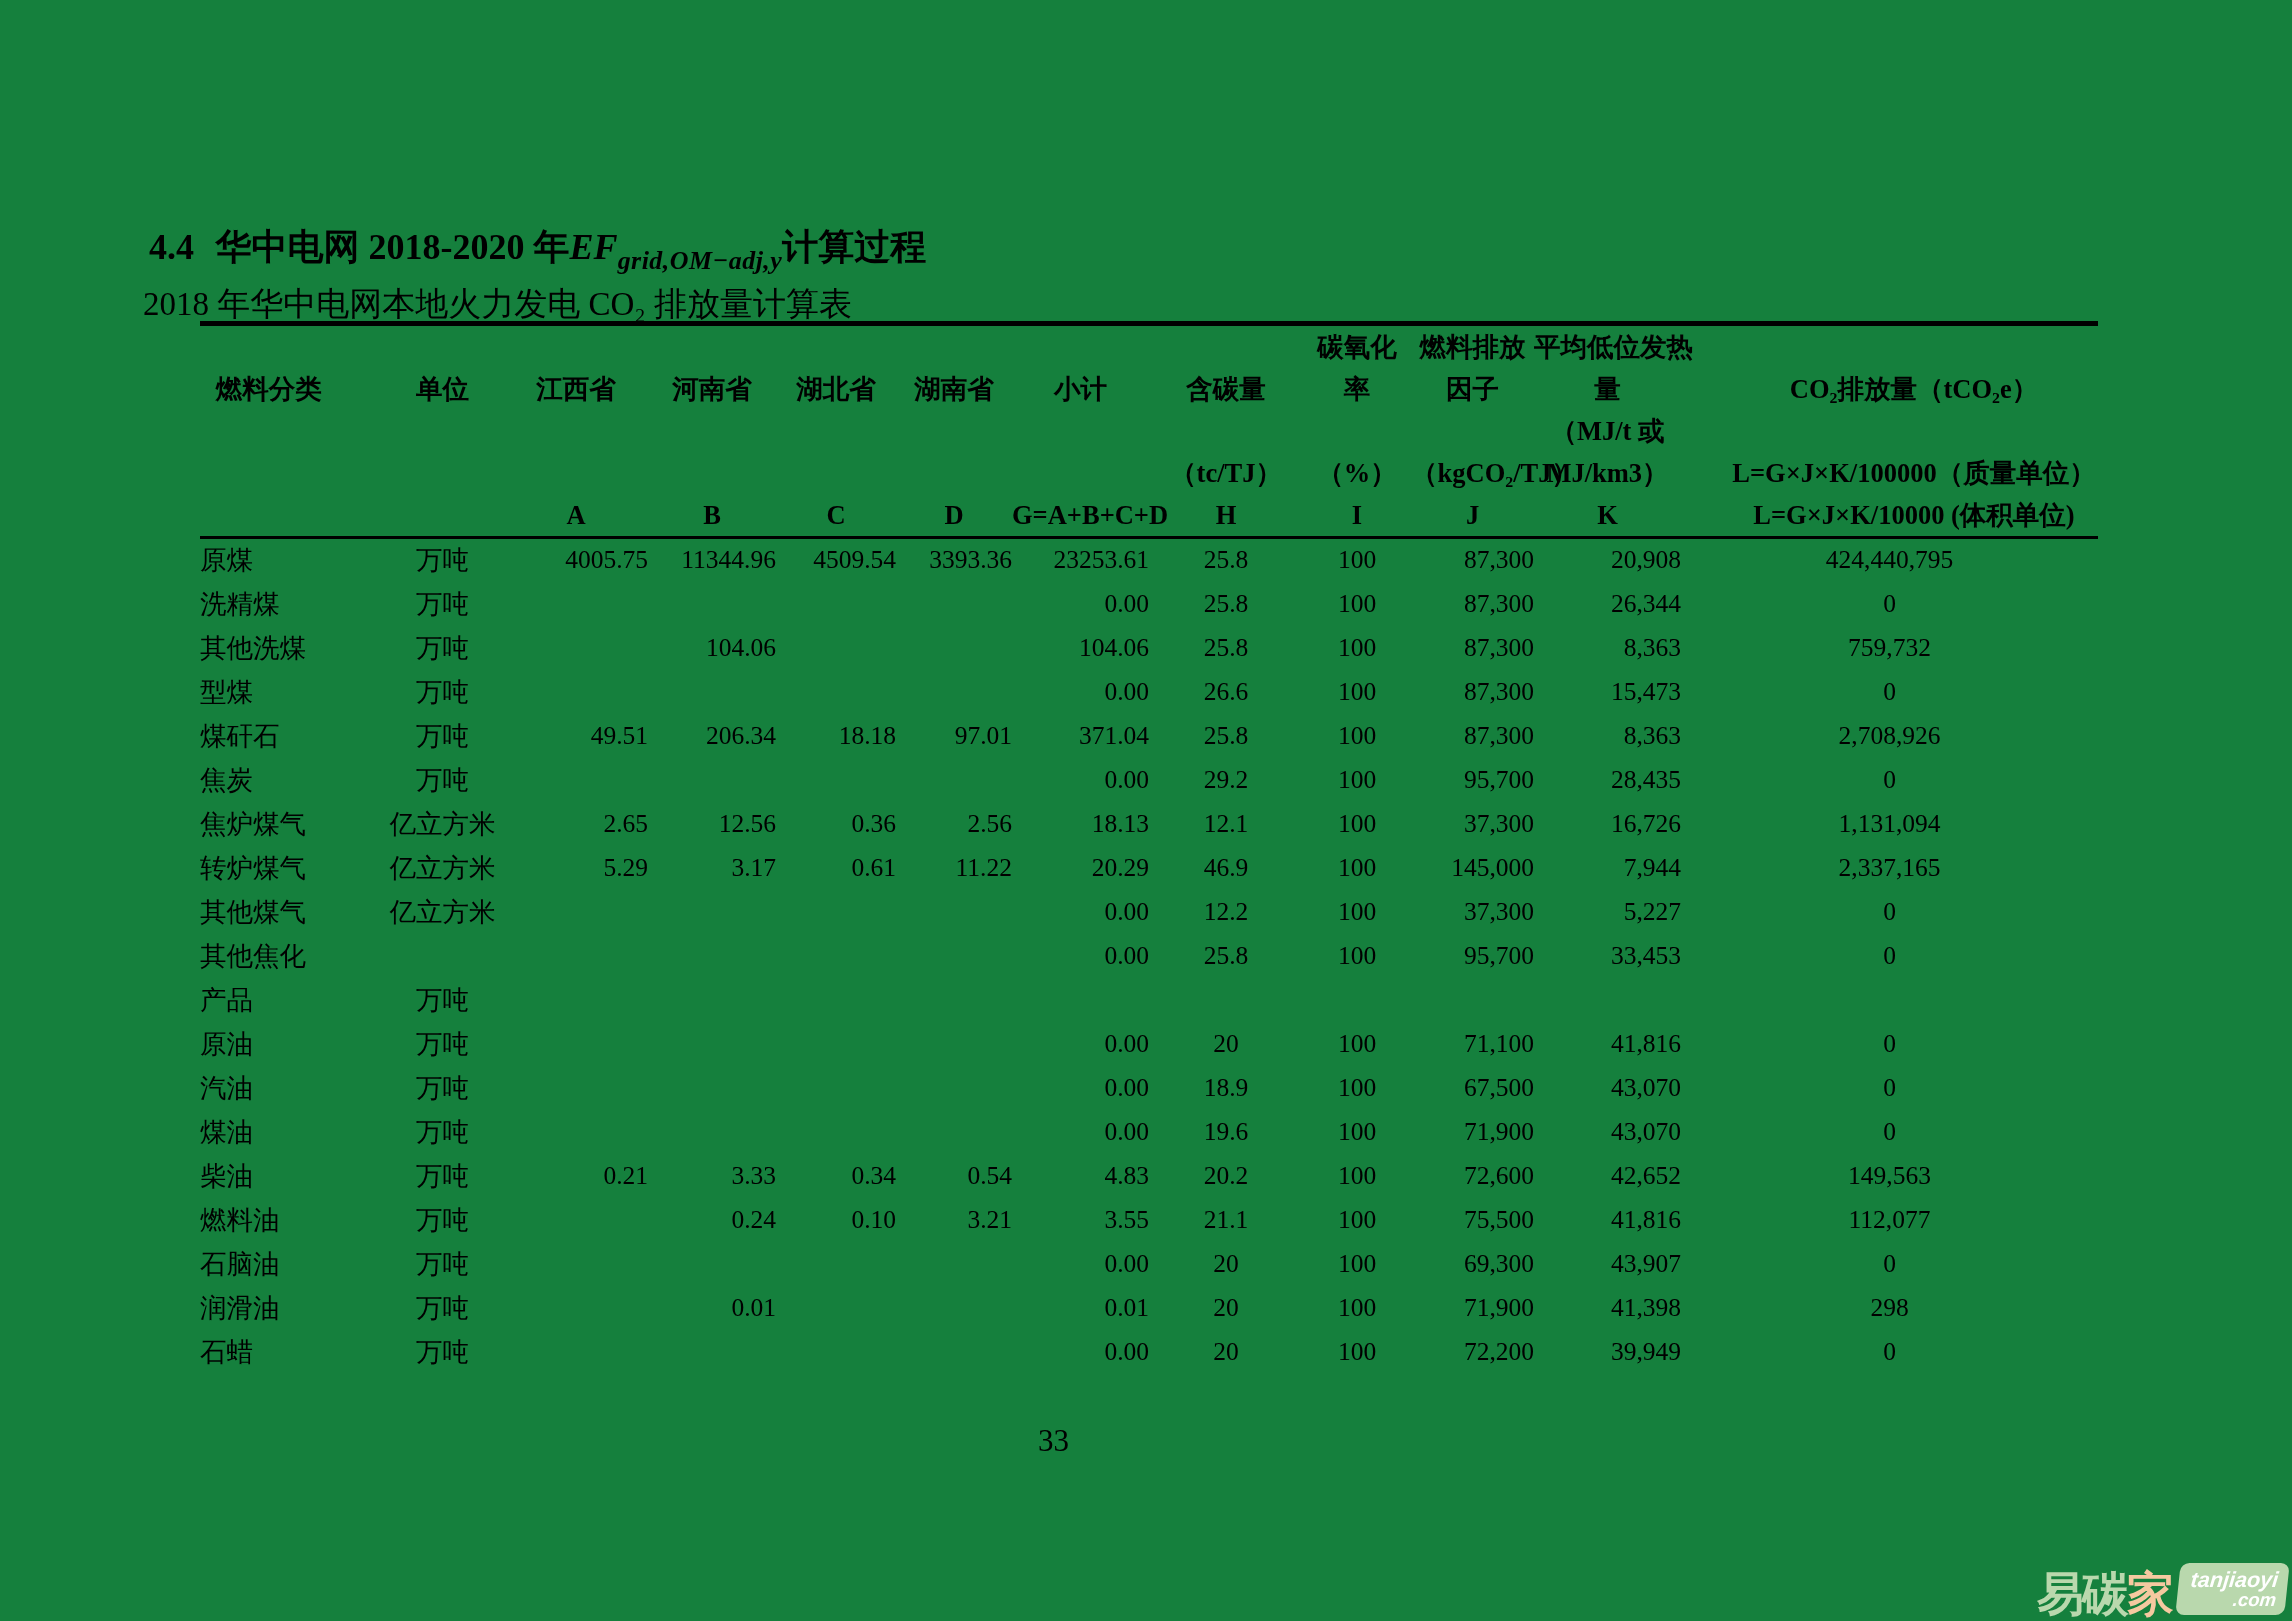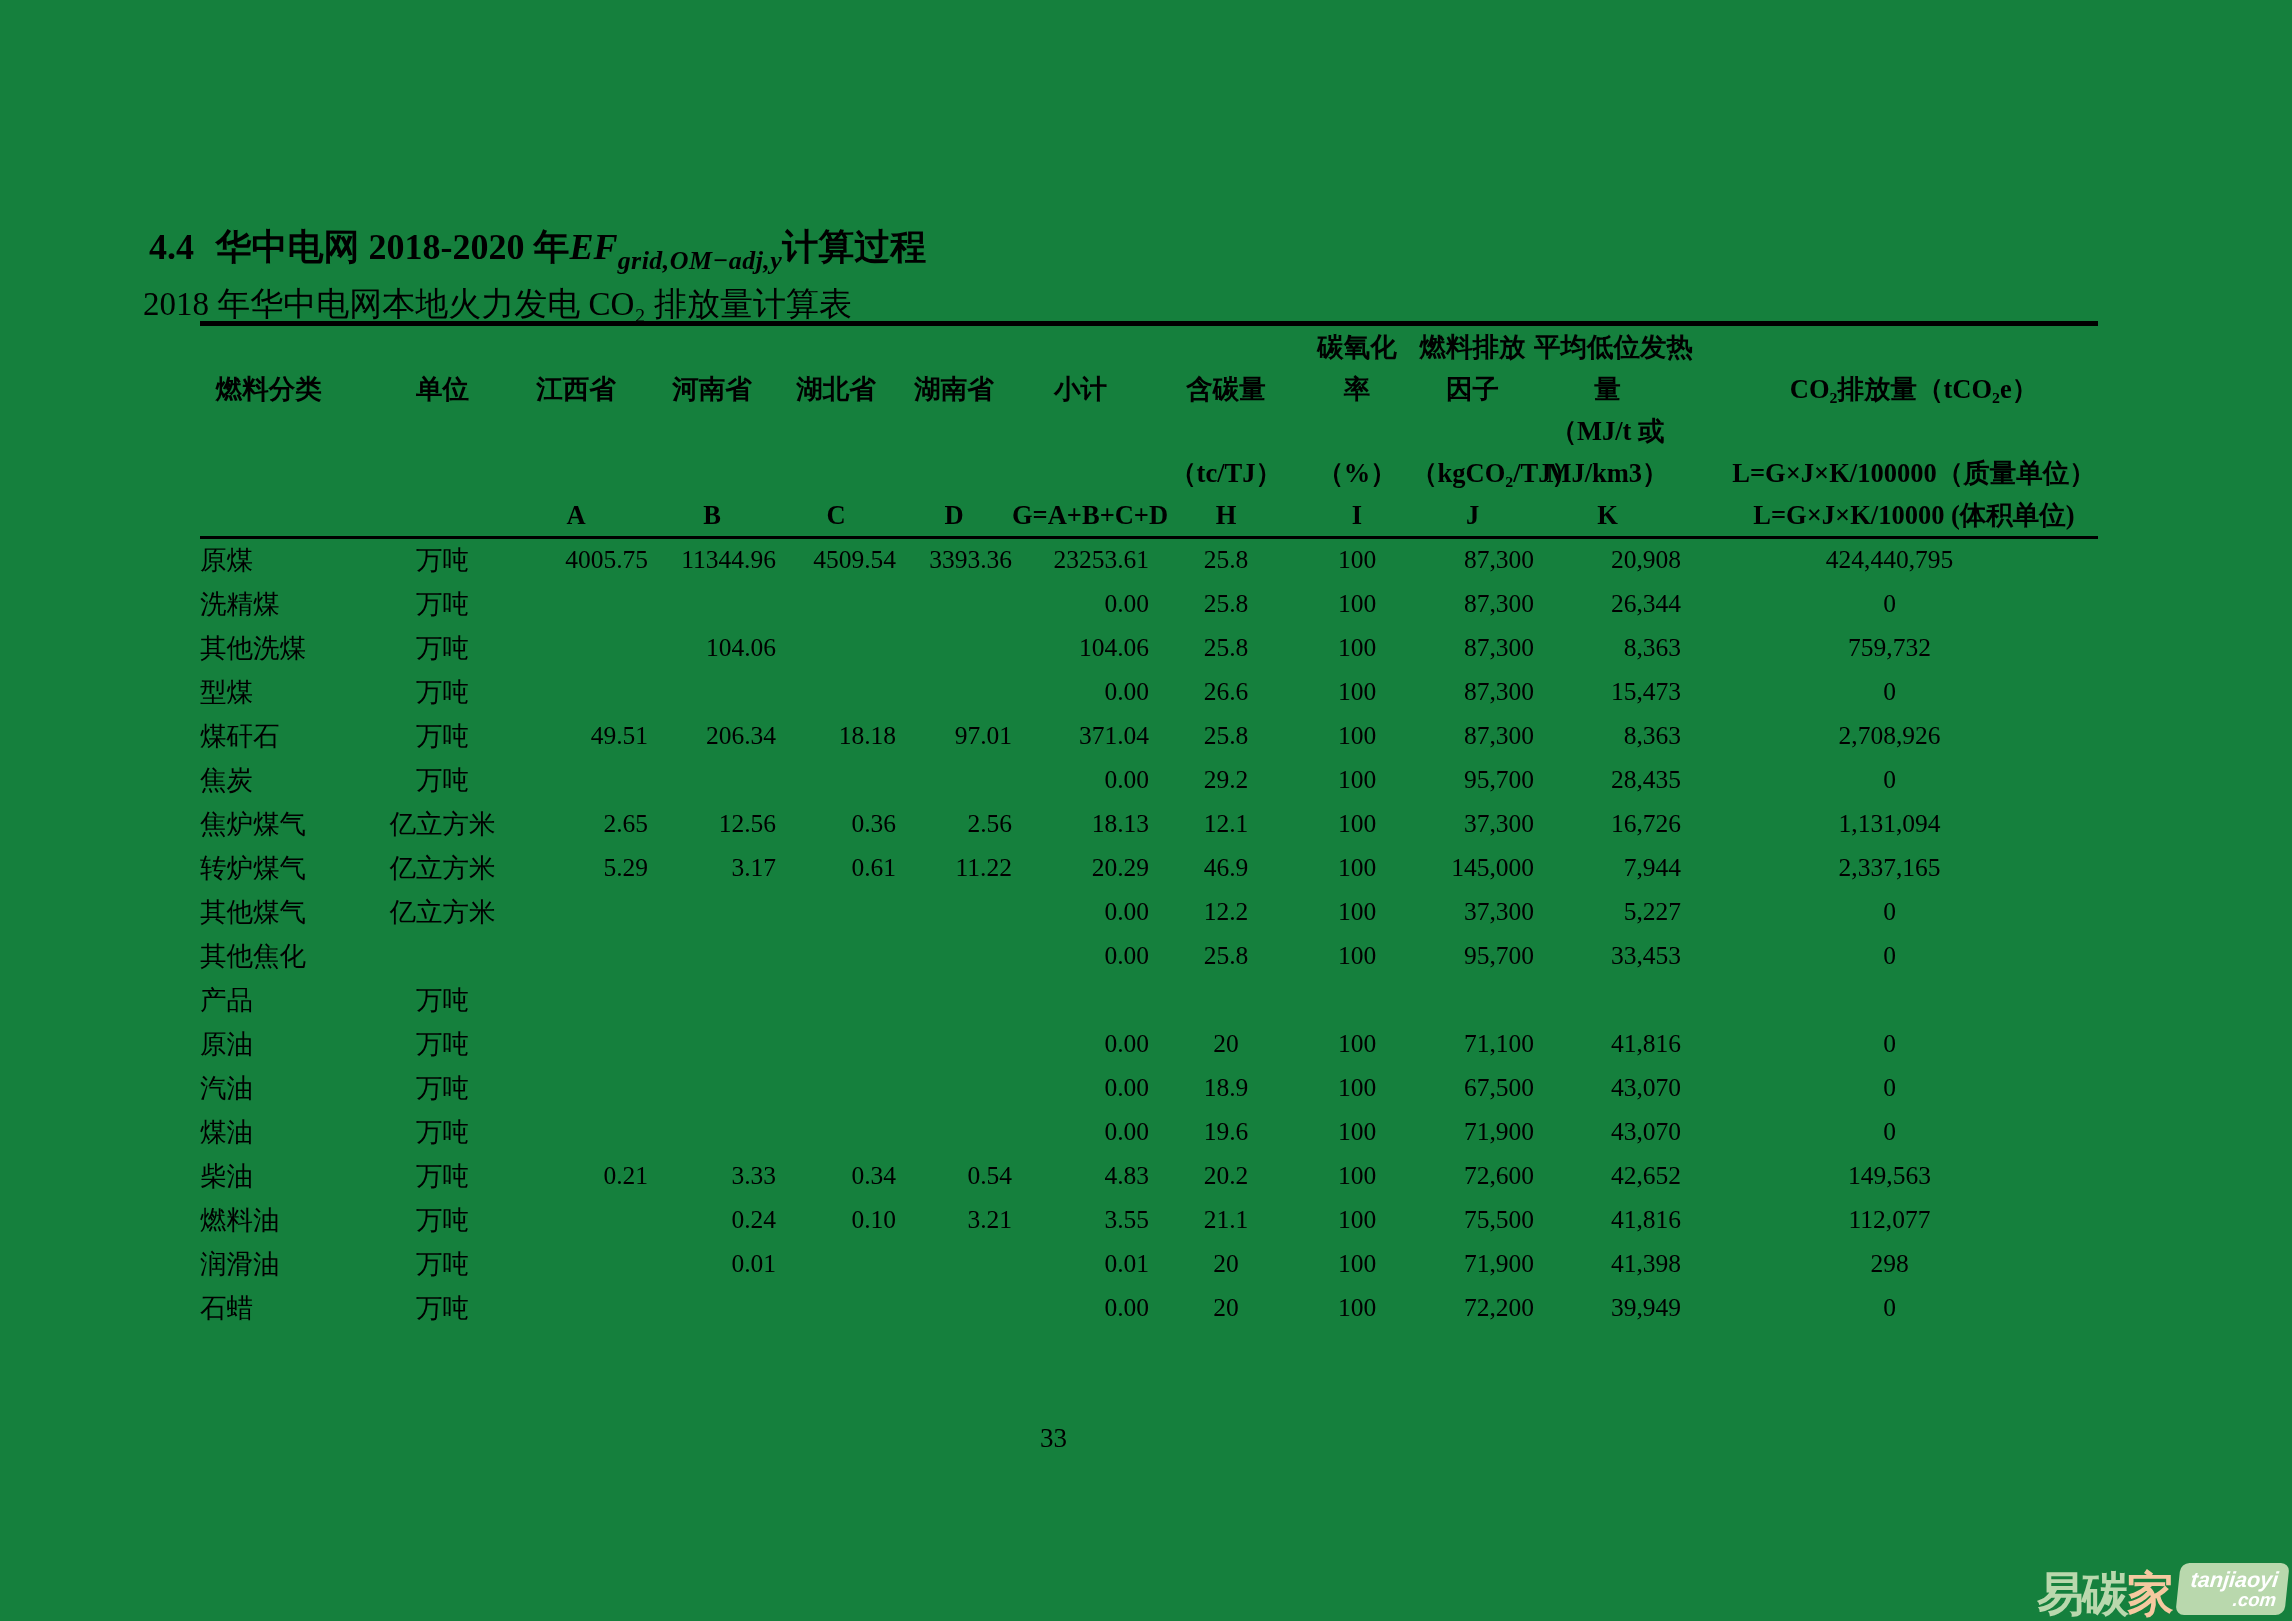--- a/index.html
+++ b/index.html
@@ -52,21 +52,21 @@
   td.c-fuel { text-align:left; padding-left:15.7px; font-size:26.5px; }
   td.c-unit { text-align:center; font-size:26.5px; }
   td.c-a, td.c-b, td.c-c, td.c-d, td.c-g { text-align:right; padding-right:5.9px; }
   td.c-h, td.c-i, td.c-l { text-align:center; }
   td.c-j { text-align:right; padding-right:19.6px; }
   td.c-k { text-align:right; padding-right:15.7px; }
 
   
   .page-number {
     position:absolute; left:0; top:1423px; width:2107px;
-    text-align:center; font-size:27px;
+    text-align:center; font-size:31px;
   }
 
   
   .watermark {
     position:absolute; right:5.9px; bottom:3.9px;
     display:flex; align-items:flex-end;
     font-family:"Liberation Sans","DejaVu Sans",sans-serif;
     line-height:1;
   }
   .wm-cn { font-size:47px; font-weight:bold; letter-spacing:-2px; }
@@ -414,20 +414,34 @@
           <td class="c-c">0.10</td>
           <td class="c-d">3.21</td>
           <td class="c-g">3.55</td>
           <td class="c-h">21.1</td>
           <td class="c-i">100</td>
           <td class="c-j">75,500</td>
           <td class="c-k">41,816</td>
           <td class="c-l">112,077</td>
         </tr>
         <tr>
+          <td class="c-fuel">石脑油</td>
+          <td class="c-unit">万吨</td>
+          <td class="c-a"></td>
+          <td class="c-b"></td>
+          <td class="c-c"></td>
+          <td class="c-d"></td>
+          <td class="c-g">0.00</td>
+          <td class="c-h">20</td>
+          <td class="c-i">100</td>
+          <td class="c-j">69,300</td>
+          <td class="c-k">43,907</td>
+          <td class="c-l">0</td>
+        </tr>
+        <tr>
           <td class="c-fuel">润滑油</td>
           <td class="c-unit">万吨</td>
           <td class="c-a"></td>
           <td class="c-b">0.01</td>
           <td class="c-c"></td>
           <td class="c-d"></td>
           <td class="c-g">0.01</td>
           <td class="c-h">20</td>
           <td class="c-i">100</td>
           <td class="c-j">71,900</td>

